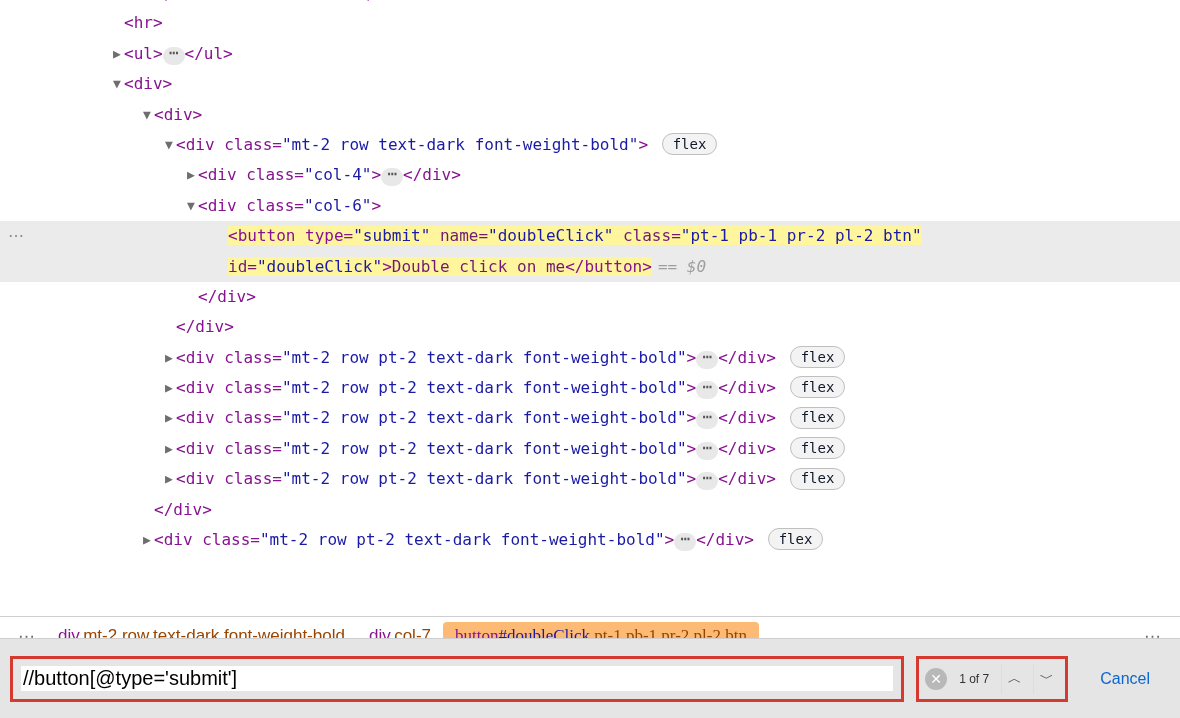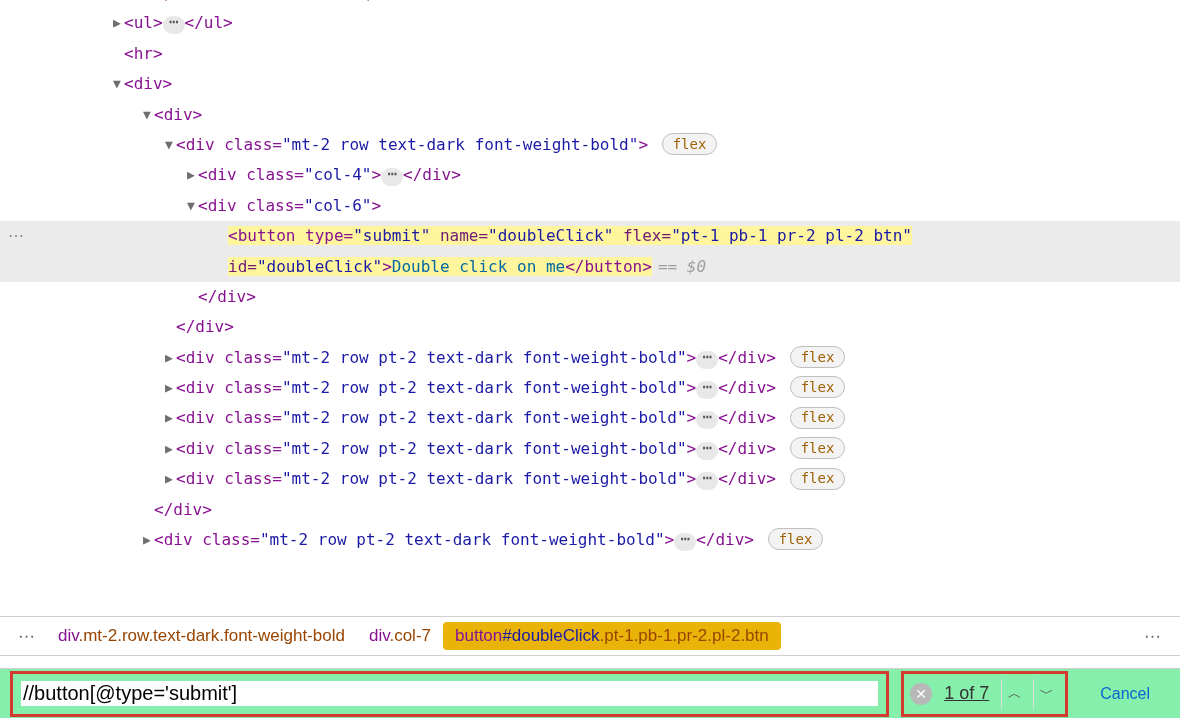--- a/index.html
+++ b/index.html
@@ -28,21 +28,21 @@
     width: 14px;
     text-align: center;
     color: #6e6e6e;
     font-size: 13px;
     vertical-align: 1px;
     user-select: none;
   }
   .tag { color: #881391; }
   .attr-name { color: #701a75; }
   .attr-val { color: #1a1aa6; }
-  .text-node { color: #0369a1; }
+  .text-node { color: #701a75; }
   .ellips {
     display: inline-flex;
     align-items: center;
     justify-content: center;
     width: 22px;
     height: 18px;
     border-radius: 10px;
     background: #e8e8e8;
     color: #555;
     font-size: 16px;
@@ -50,21 +50,21 @@
     vertical-align: 1px;
     padding-bottom: 6px;
   }
   .badge {
     display: inline-flex;
     align-items: center;
     border: 1px solid #bfbfbf;
     border-radius: 12px;
     padding: 0 10px;
     font-size: 14px;
-    color: #a16207;
+    color: #0f172a;
     background: #f3f3f3;
     height: 22px;
     vertical-align: 1px;
     margin-left: 4px;
   }
   .highlight-row {
     background: #ebebeb;
   }
   .highlight-span {
     background: #fff59d;
@@ -98,33 +98,33 @@
     font-family: -apple-system, BlinkMacSystemFont, sans-serif;
     font-size: 17px;
     padding: 0 8px;
     background: #fff;
   }
   .bc-dots { color: #6b6b6b; letter-spacing: 1px; padding: 0 10px; }
   .bc-item { padding: 4px 12px; border-radius: 4px; }
   .bc-tag { color: #881391; }
   .bc-cls { color: #994500; }
   .bc-id { color: #1a1aa6; }
-  .bc-selected { background: #eab308; }
+  .bc-selected { background: #fdba74; font-family: Liberation Serif, serif; }
 
   .search-bar {
     position: absolute;
     left: 0; right: 0; bottom: 0;
-    height: 50px;
+    height: 80px;
     border-top: 1px solid #cfcfcf;
     display: flex;
     align-items: center;
     padding: 0 10px;
     gap: 12px;
     font-family: -apple-system, BlinkMacSystemFont, sans-serif;
-    background: #86efac;
+    background: #e5e5e5;
   }
   .search-input-wrap {
     flex: 1;
     border: 3px solid #d43a2f;
     padding: 4px 8px;
     height: 46px;
     display: flex;
     align-items: center;
   }
   .search-input {
@@ -145,21 +145,21 @@
   .clear-btn {
     width: 22px; height: 22px;
     border-radius: 50%;
     background: #b8b8b8;
     color: #fff;
     display: inline-flex;
     align-items: center;
     justify-content: center;
     font-size: 14px;
   }
-  .count { font-size: 18px; color: #333; padding: 0 6px; text-decoration: underline; }
+  .count { font-size: 12px; color: #333; padding: 0 6px; }
   .nav-btn {
     width: 26px; height: 30px;
     display: inline-flex;
     align-items: center;
     justify-content: center;
     color: #555;
     border-left: 1px solid #ddd;
     font-size: 14px;
   }
   .cancel-btn {
@@ -172,25 +172,25 @@
 </head>
 <body>
 
 <div class="tree">
 
   <div class="row i1" style="margin-top:-26px; opacity:0.6">
     <span class="arrow"></span><span class="tag">&lt;p&gt;</span><span class="text-node">Here, we will see</span><span class="tag">&lt;/p&gt;</span>
   </div>
 
   <div class="row i0">
+    <span class="arrow"></span><span class="tag">&lt;hr&gt;</span>
+  </div>
+
+  <div class="row i0">
     <span class="arrow">▶</span><span class="tag">&lt;ul&gt;</span><span class="ellips">⋯</span><span class="tag">&lt;/ul&gt;</span>
-  </div>
-
-  <div class="row i0">
-    <span class="arrow"></span><span class="tag">&lt;hr&gt;</span>
   </div>
 
   <div class="row i0">
     <span class="arrow">▼</span><span class="tag">&lt;div&gt;</span>
   </div>
 
   <div class="row i1">
     <span class="arrow">▼</span><span class="tag">&lt;div&gt;</span>
   </div>
 
@@ -203,21 +203,21 @@
     <span class="arrow">▶</span><span class="tag">&lt;div class=</span><span class="attr-val">"col-4"</span><span class="tag">&gt;</span><span class="ellips">⋯</span><span class="tag">&lt;/div&gt;</span>
   </div>
 
   <div class="row i3">
     <span class="arrow">▼</span><span class="tag">&lt;div class=</span><span class="attr-val">"col-6"</span><span class="tag">&gt;</span>
   </div>
 
   <div class="row highlight-row" style="padding-left:0;">
     <span class="left-ellipsis">⋯</span>
     <div style="padding-left:228px;">
-      <span class="highlight-span"><span class="tag">&lt;button type=</span><span class="attr-val">"submit"</span><span class="attr-name"> name=</span><span class="attr-val">"doubleClick"</span><span class="attr-name"> flex=</span><span class="attr-val">"pt-1 pb-1 pr-2 pl-2 btn"</span></span><br>
+      <span class="highlight-span"><span class="tag">&lt;button type=</span><span class="attr-val">"submit"</span><span class="attr-name"> name=</span><span class="attr-val">"doubleClick"</span><span class="attr-name"> class=</span><span class="attr-val">"pt-1 pb-1 pr-2 pl-2 btn"</span></span><br>
       <span class="highlight-span"><span class="attr-name"> id=</span><span class="attr-val">"doubleClick"</span><span class="tag">&gt;</span><span class="text-node">Double click on me</span><span class="tag">&lt;/button&gt;</span></span><span class="eqzero">== $0</span>
     </div>
   </div>
 
   <div class="row i3">
     <span class="arrow"></span><span class="tag">&lt;/div&gt;</span>
   </div>
 
   <div class="row i2">
     <span class="arrow"></span><span class="tag">&lt;/div&gt;</span>

